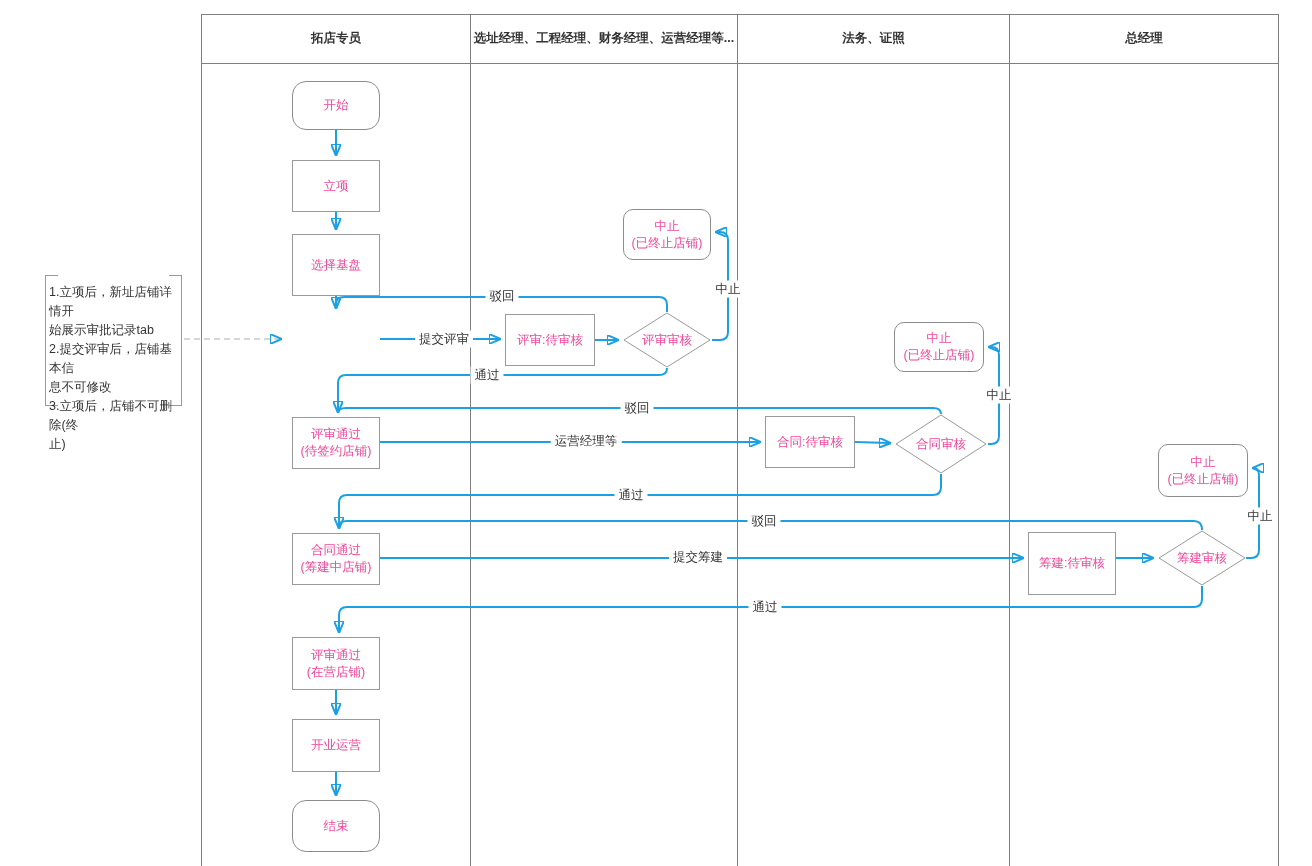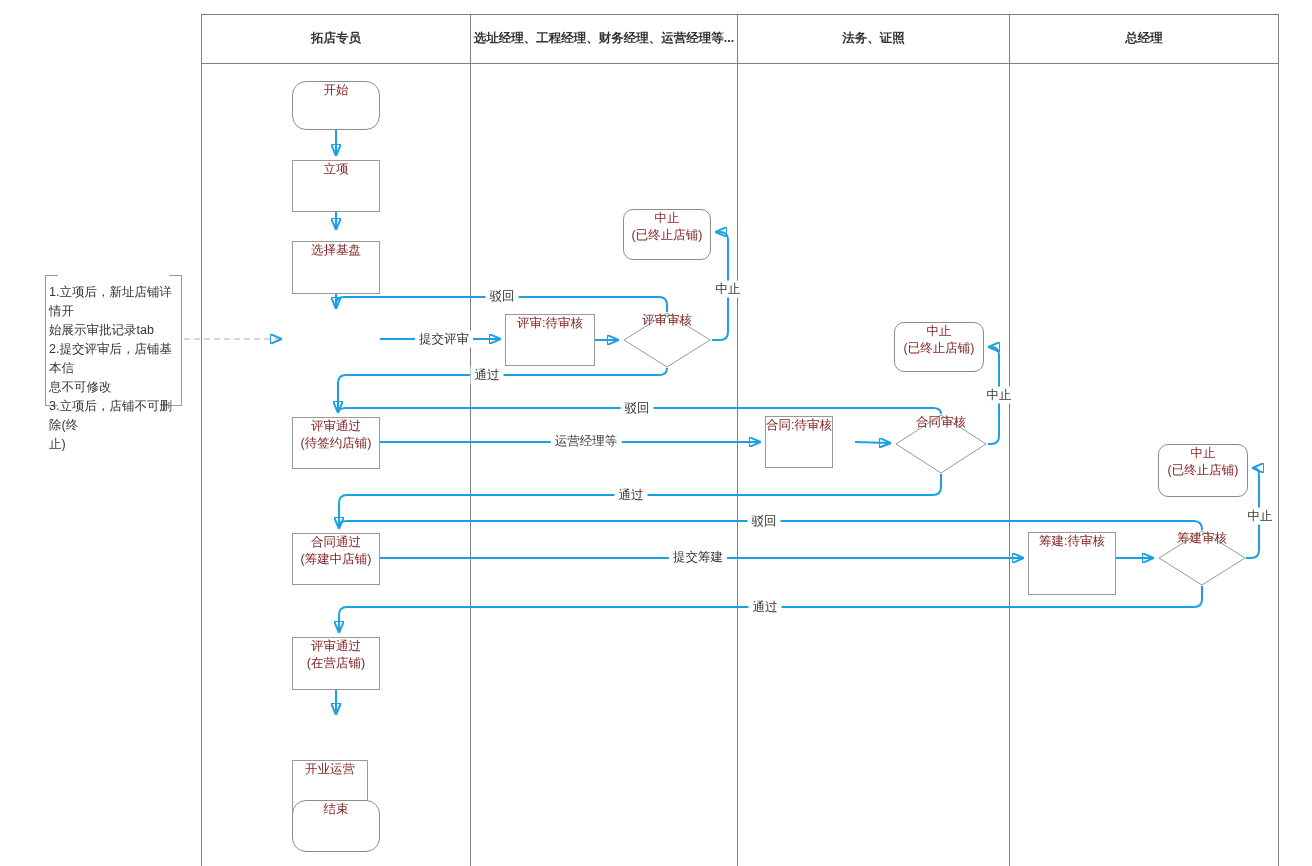--- a/index.html
+++ b/index.html
@@ -9,22 +9,22 @@
   }
   
   .vline{position:absolute;top:14px;bottom:0;width:1px;background:#7f7f7f;}
   .hline{position:absolute;height:1px;background:#7f7f7f;}
   .lane-header{
     position:absolute;top:14px;height:49px;display:flex;align-items:center;justify-content:center;
     font-size:12.5px;font-weight:bold;color:#333;white-space:nowrap;overflow:hidden;
   }
   
   .node{
-    position:absolute;display:flex;flex-direction:column;align-items:center;
-    font-size:12.5px;line-height:17px;text-align:center;color:#7f1d1d;box-sizing:border-box;z-index:3;
+    position:absolute;display:flex;flex-direction:column;align-items:center;justify-content:center;
+    font-size:12.5px;line-height:17px;text-align:center;color:#ec4899;box-sizing:border-box;z-index:3;
   }
   .rect{background:#fff;border:1px solid #999;}
   .rounded{background:#fff;border:1px solid #8c8c8c;border-radius:14px;}
   .rounded-sm{background:#fff;border:1px solid #8c8c8c;border-radius:10px;}
   .diamond{background:transparent;border:none;}
   .diamond svg{position:absolute;left:0;top:0;width:100%;height:100%;}
   .diamond polygon{fill:#fff;stroke:#999;stroke-width:1;}
   .diamond .label{position:relative;z-index:1;}
   
   #edges{position:absolute;left:0;top:0;z-index:2;}
@@ -97,57 +97,57 @@
 
     <path class="note-arrow" d="M172,339 L268,339" marker-end="url(#arrG)"></path>
   </svg>
 
   <div class="node rounded" style="left:280px;top:81px;width:88px;height:49px">
       <span>开始</span>
     </div>
   <div class="node rect" style="left:280px;top:160px;width:88px;height:52px">
       <span>立项</span>
     </div>
-  <div class="node rect" style="left:280px;top:241px;width:88px;height:53px">
+  <div class="node rect" style="left:280px;top:234px;width:88px;height:62px">
       <span>选择基盘</span>
     </div>
   <div class="node rect" style="left:280px;top:417px;width:88px;height:52px">
     <div>评审通过</div>
       <div>(待签约店铺)</div>
   </div>
   <div class="node rect" style="left:280px;top:533px;width:88px;height:52px">
     <div>合同通过</div>
       <div>(筹建中店铺)</div>
   </div>
   <div class="node rect" style="left:280px;top:637px;width:88px;height:53px">
     <div>评审通过</div>
       <div>(在营店铺)</div>
   </div>
-  <div class="node rect" style="left:280px;top:760px;width:76px;height:53px">
+  <div class="node rect" style="left:280px;top:719px;width:88px;height:53px">
       <span>开业运营</span>
     </div>
   <div class="node rounded" style="left:280px;top:800px;width:88px;height:52px">
       <span>结束</span>
     </div>
 
   <div class="node rect" style="left:493px;top:314px;width:90px;height:52px">
       <span>评审:待审核</span>
     </div>
   <div class="node diamond" style="left:611px;top:312px;width:88px;height:56px">
     <svg viewBox="0 0 88 56" preserveAspectRatio="none">
         <polygon points="44,1 87,28 44,55 1,28"></polygon>
       </svg>
     <span class="label">评审审核</span>
   </div>
   <div class="node rounded-sm" style="left:611px;top:209px;width:88px;height:51px">
     <div>中止</div>
       <div>(已终止店铺)</div>
   </div>
 
-  <div class="node rect" style="left:753px;top:416px;width:68px;height:52px">
+  <div class="node rect" style="left:753px;top:416px;width:90px;height:52px">
       <span>合同:待审核</span>
     </div>
   <div class="node diamond" style="left:883px;top:414px;width:92px;height:60px">
     <svg viewBox="0 0 92 60" preserveAspectRatio="none">
         <polygon points="46,1 91,30 46,59 1,30"></polygon>
       </svg>
     <span class="label">合同审核</span>
   </div>
   <div class="node rounded-sm" style="left:882px;top:322px;width:90px;height:50px">
     <div>中止</div>

